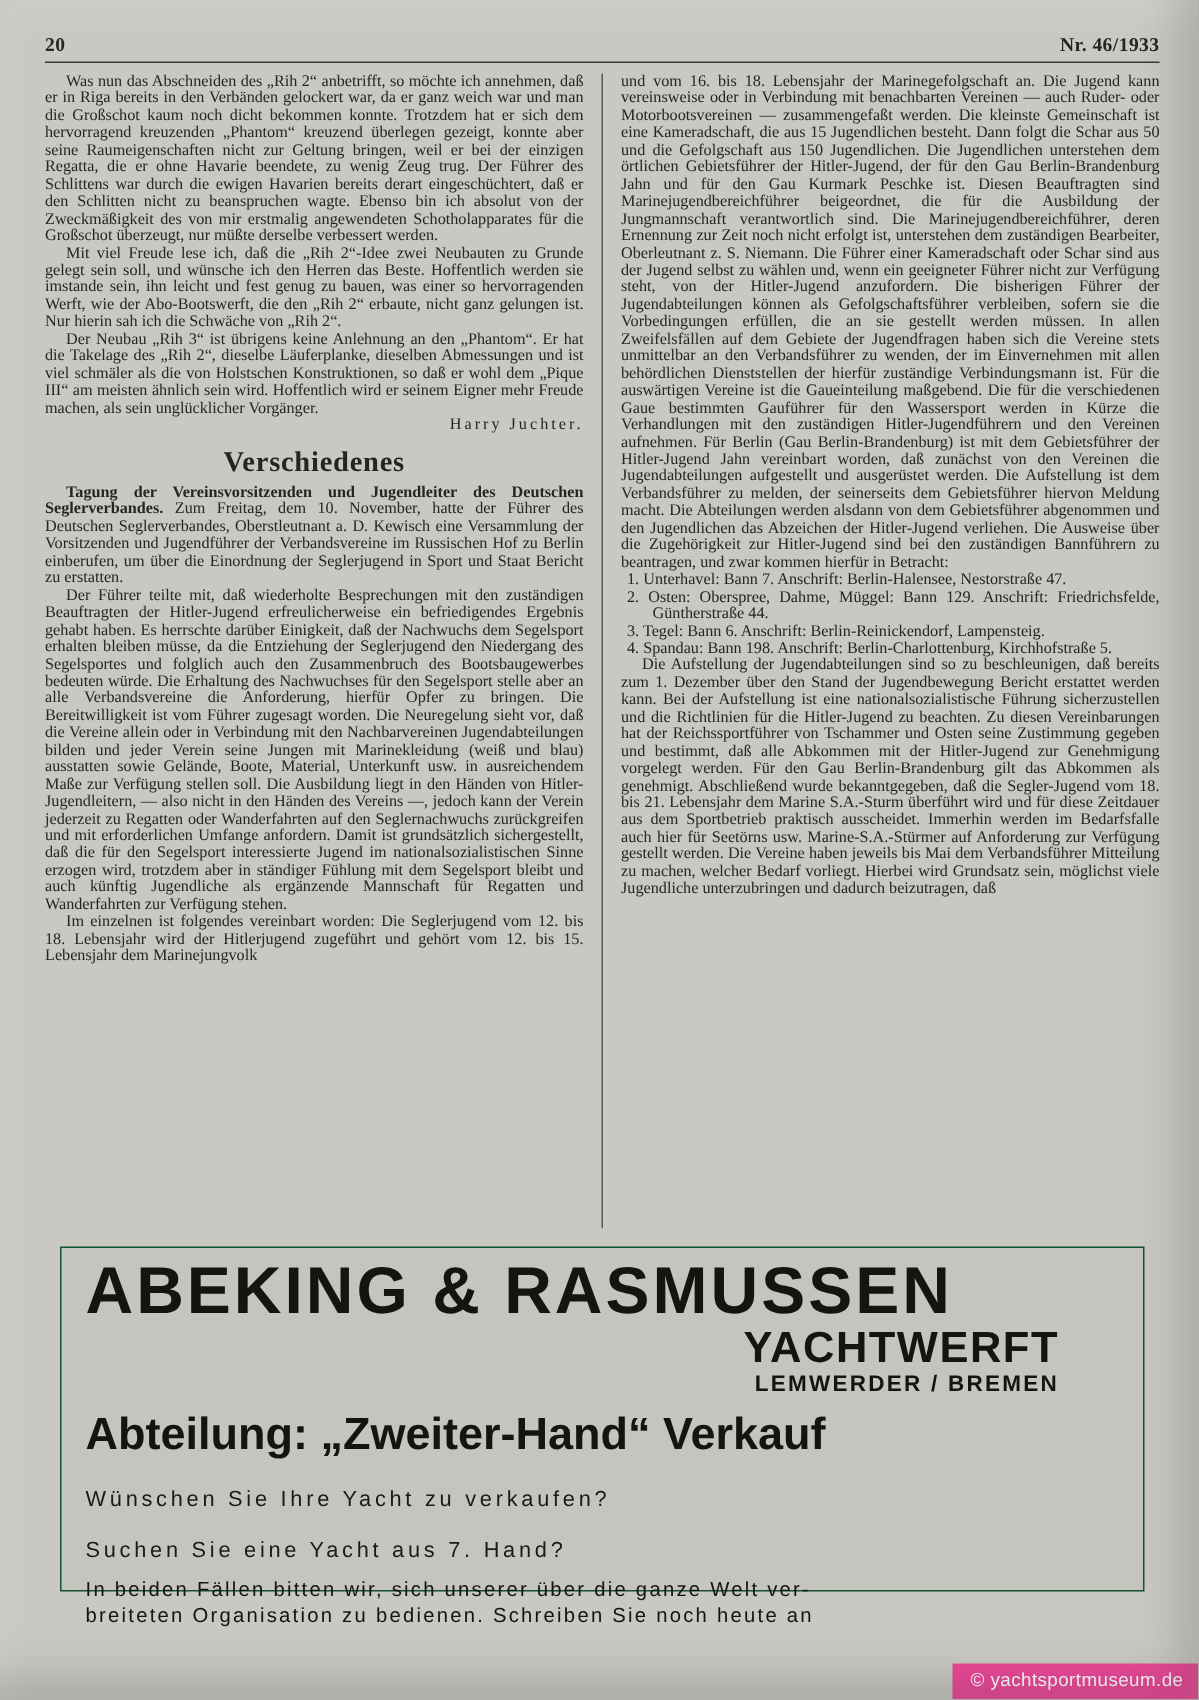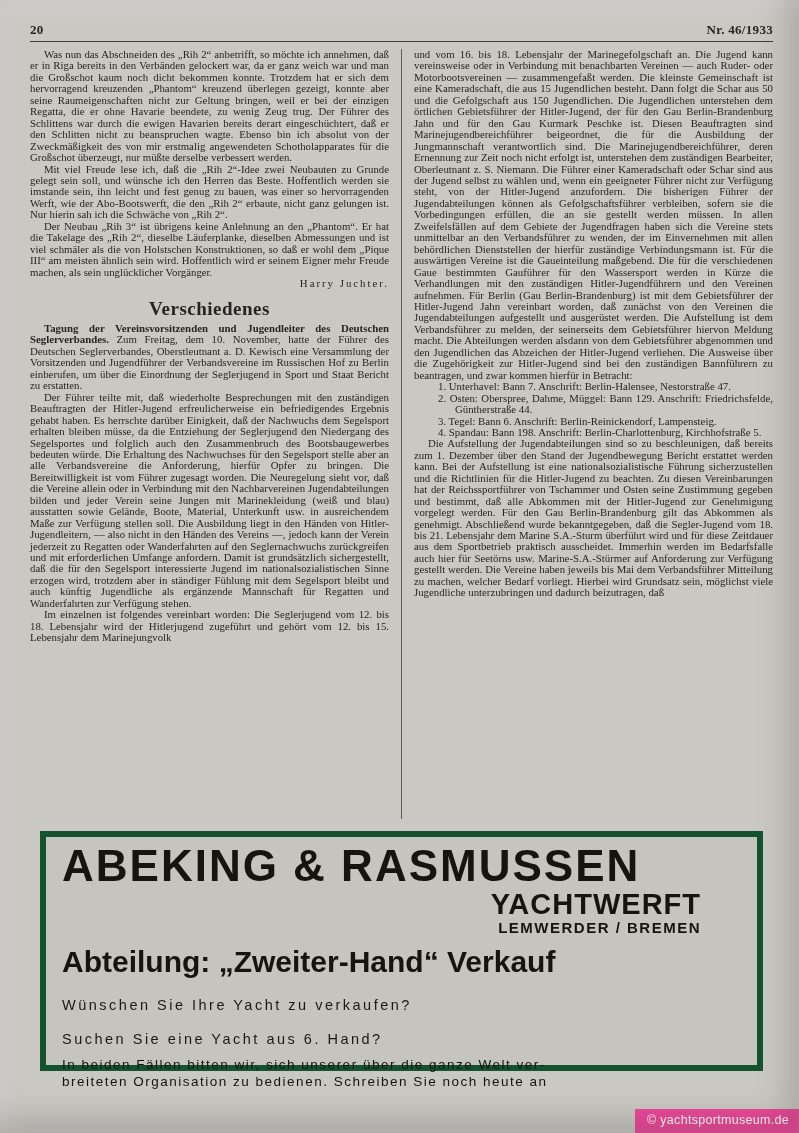--- a/index.html
+++ b/index.html
@@ -43,25 +43,25 @@
   .indent{text-indent:14px;}
   .signature{
     margin:1px 14px 0 0;
     text-align:right;letter-spacing:2px;
   }
   .section-heading{
     margin:13px 0 9px;
     text-align:center;
     font-size:19px;font-weight:bold;letter-spacing:.5px;
   }
-  .bann-list{margin:0 0 0 24px;}
+  .bann-list{margin:0 0 0 4px;}
   .bann-item{margin:0;padding-left:17px;text-indent:-17px;}
   .ad{
     margin:12px 36px 0 40px;
-    border:6px solid #14532d;
+    border:1px solid #14532d;
     padding:6px 16px 10px 16px;
     height:212px;
     color:#15140f;
     font-family:"Liberation Sans","DejaVu Sans",sans-serif;
     background:rgba(0,0,0,0.015);
   }
   .ad-company{
     font-size:44px;font-weight:bold;letter-spacing:2px;
     line-height:1.06;white-space:nowrap;
   }
@@ -127,21 +127,21 @@
   </div>
 
   <div class="ad">
     <div class="ad-company">ABEKING &amp; RASMUSSEN</div>
     <div class="ad-right">
       <div class="ad-subtitle">YACHTWERFT</div>
       <div class="ad-location">LEMWERDER / BREMEN</div>
     </div>
     <div class="ad-headline">Abteilung: „Zweiter-Hand“ Verkauf</div>
     <div class="ad-q">Wünschen Sie Ihre Yacht zu verkaufen?</div>
-    <div class="ad-q">Suchen Sie eine Yacht aus 6. Hand?</div>
+    <div class="ad-q">Suchen Sie eine Yacht aus 7. Hand?</div>
     <div class="ad-bottom">
       <div class="ad-closing">
         <div>In beiden Fällen bitten wir, sich unserer über die ganze Welt ver-</div>
         <div>breiteten Organisation zu bedienen. Schreiben Sie noch heute an</div>
       </div>
     </div>
   </div>
 
   <div class="watermark">© yachtsportmuseum.de</div>
 

